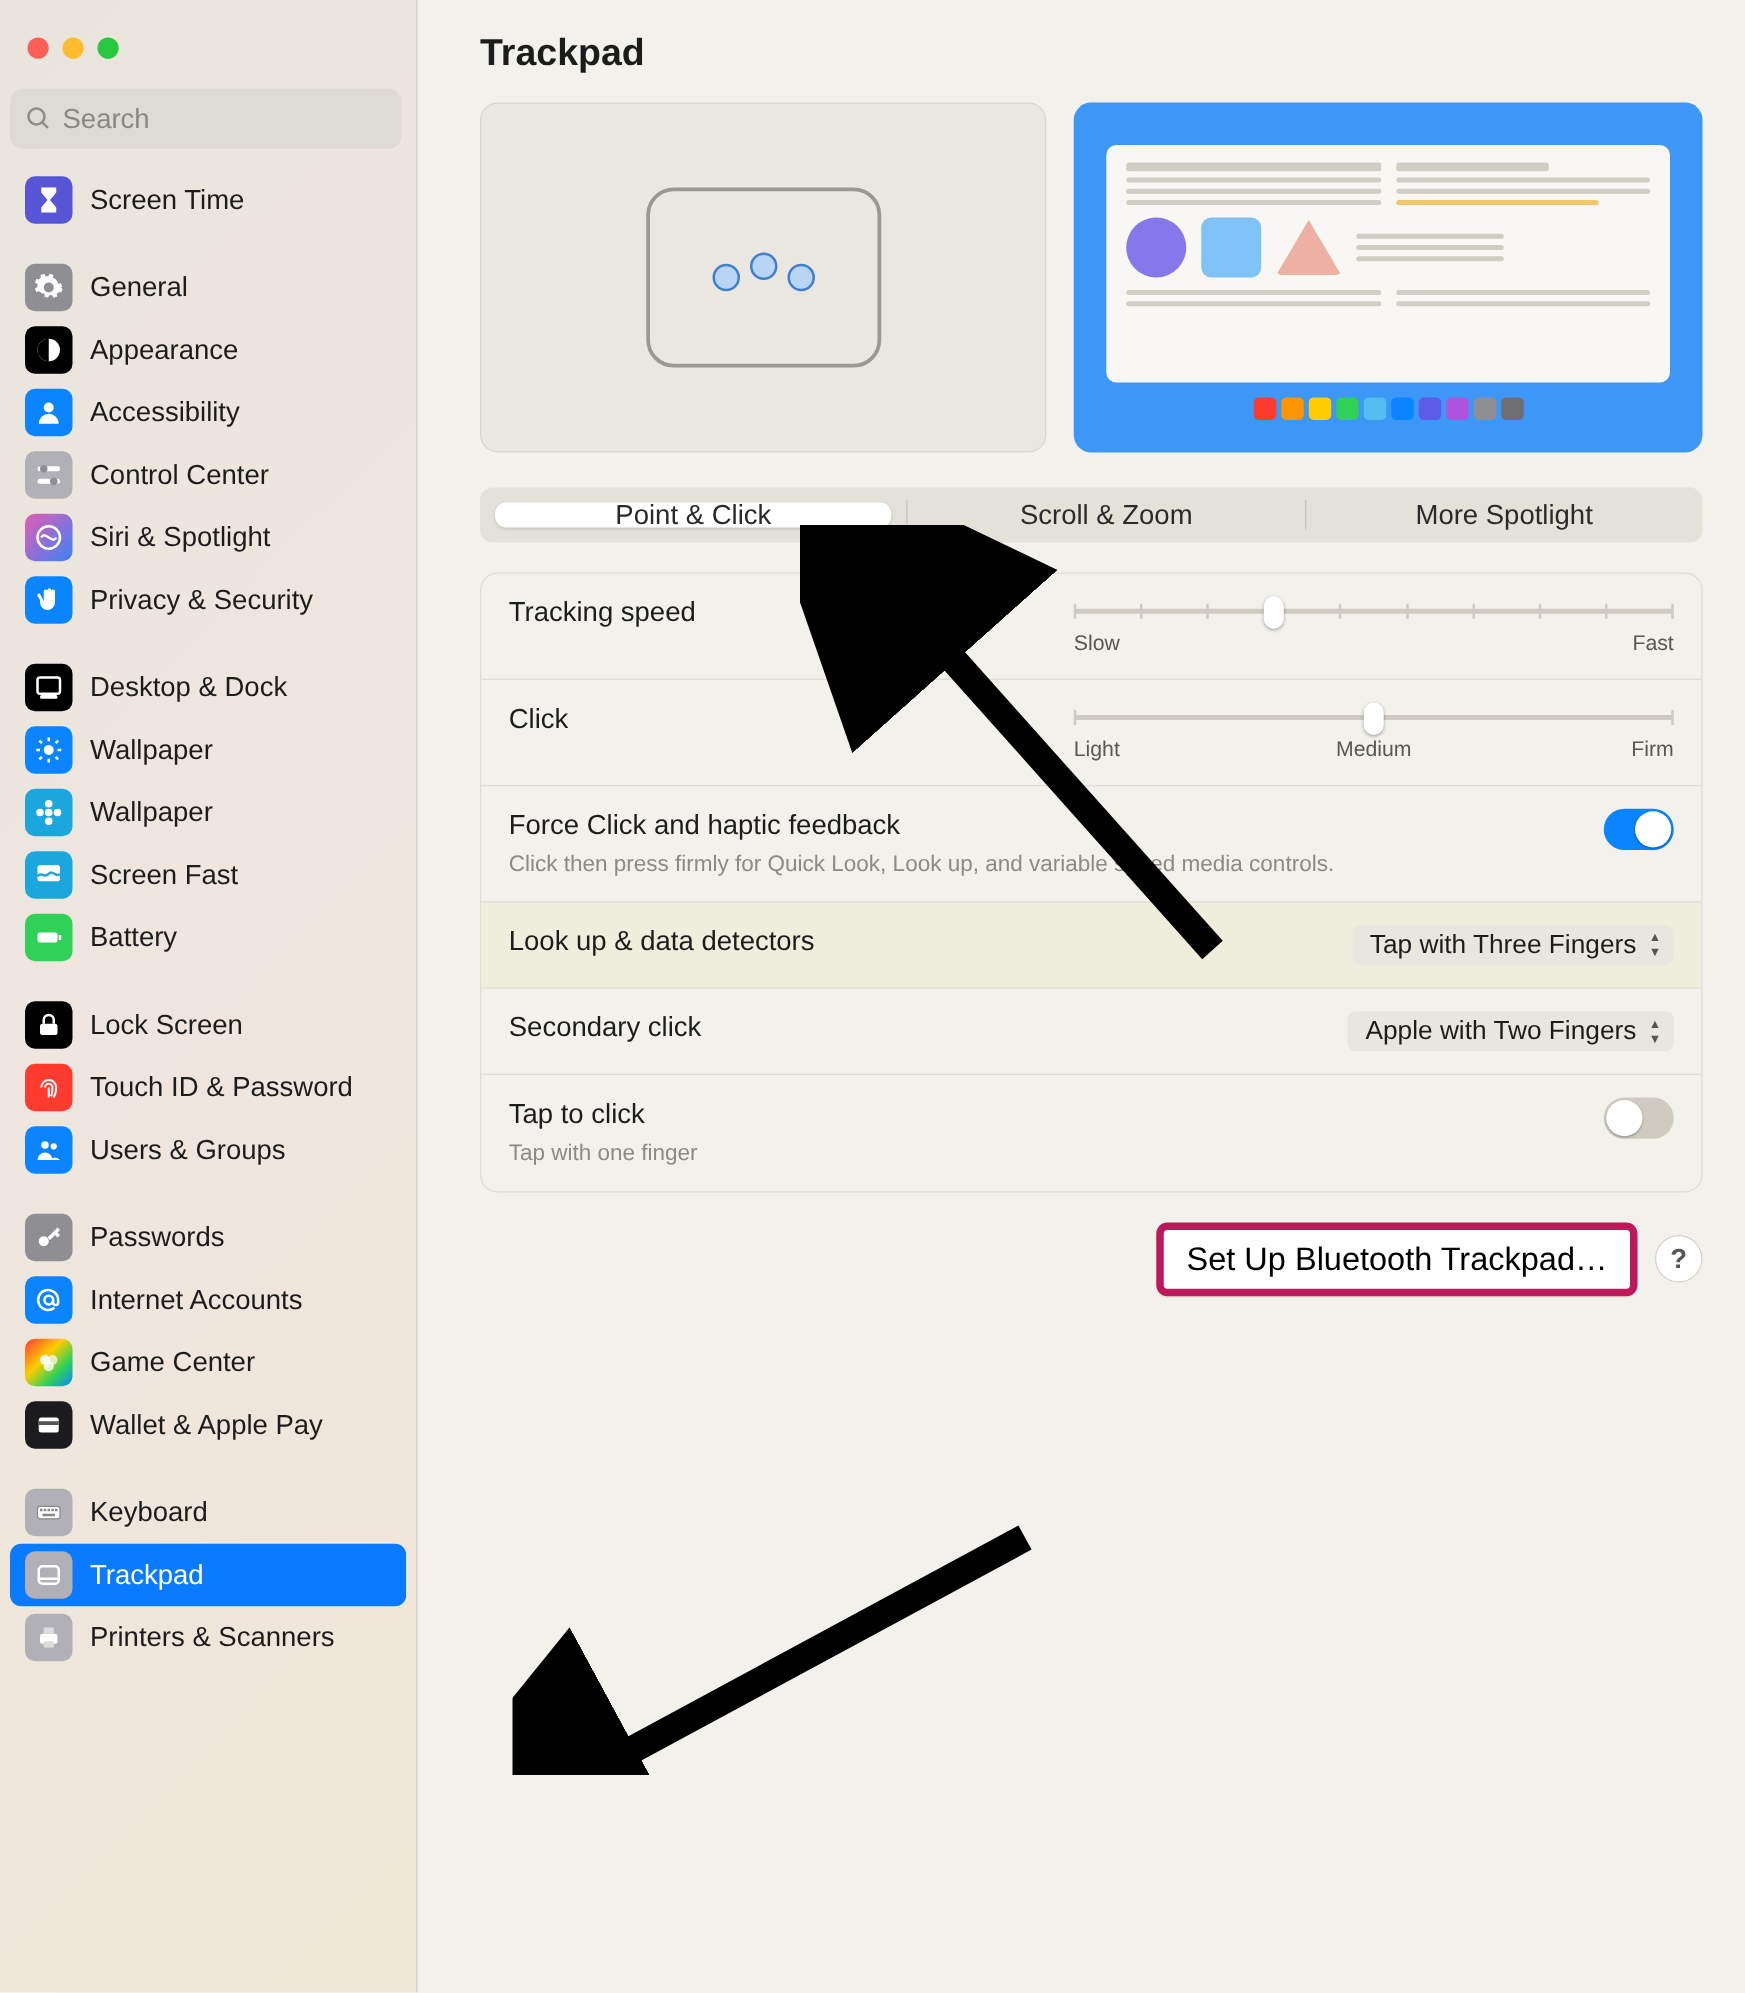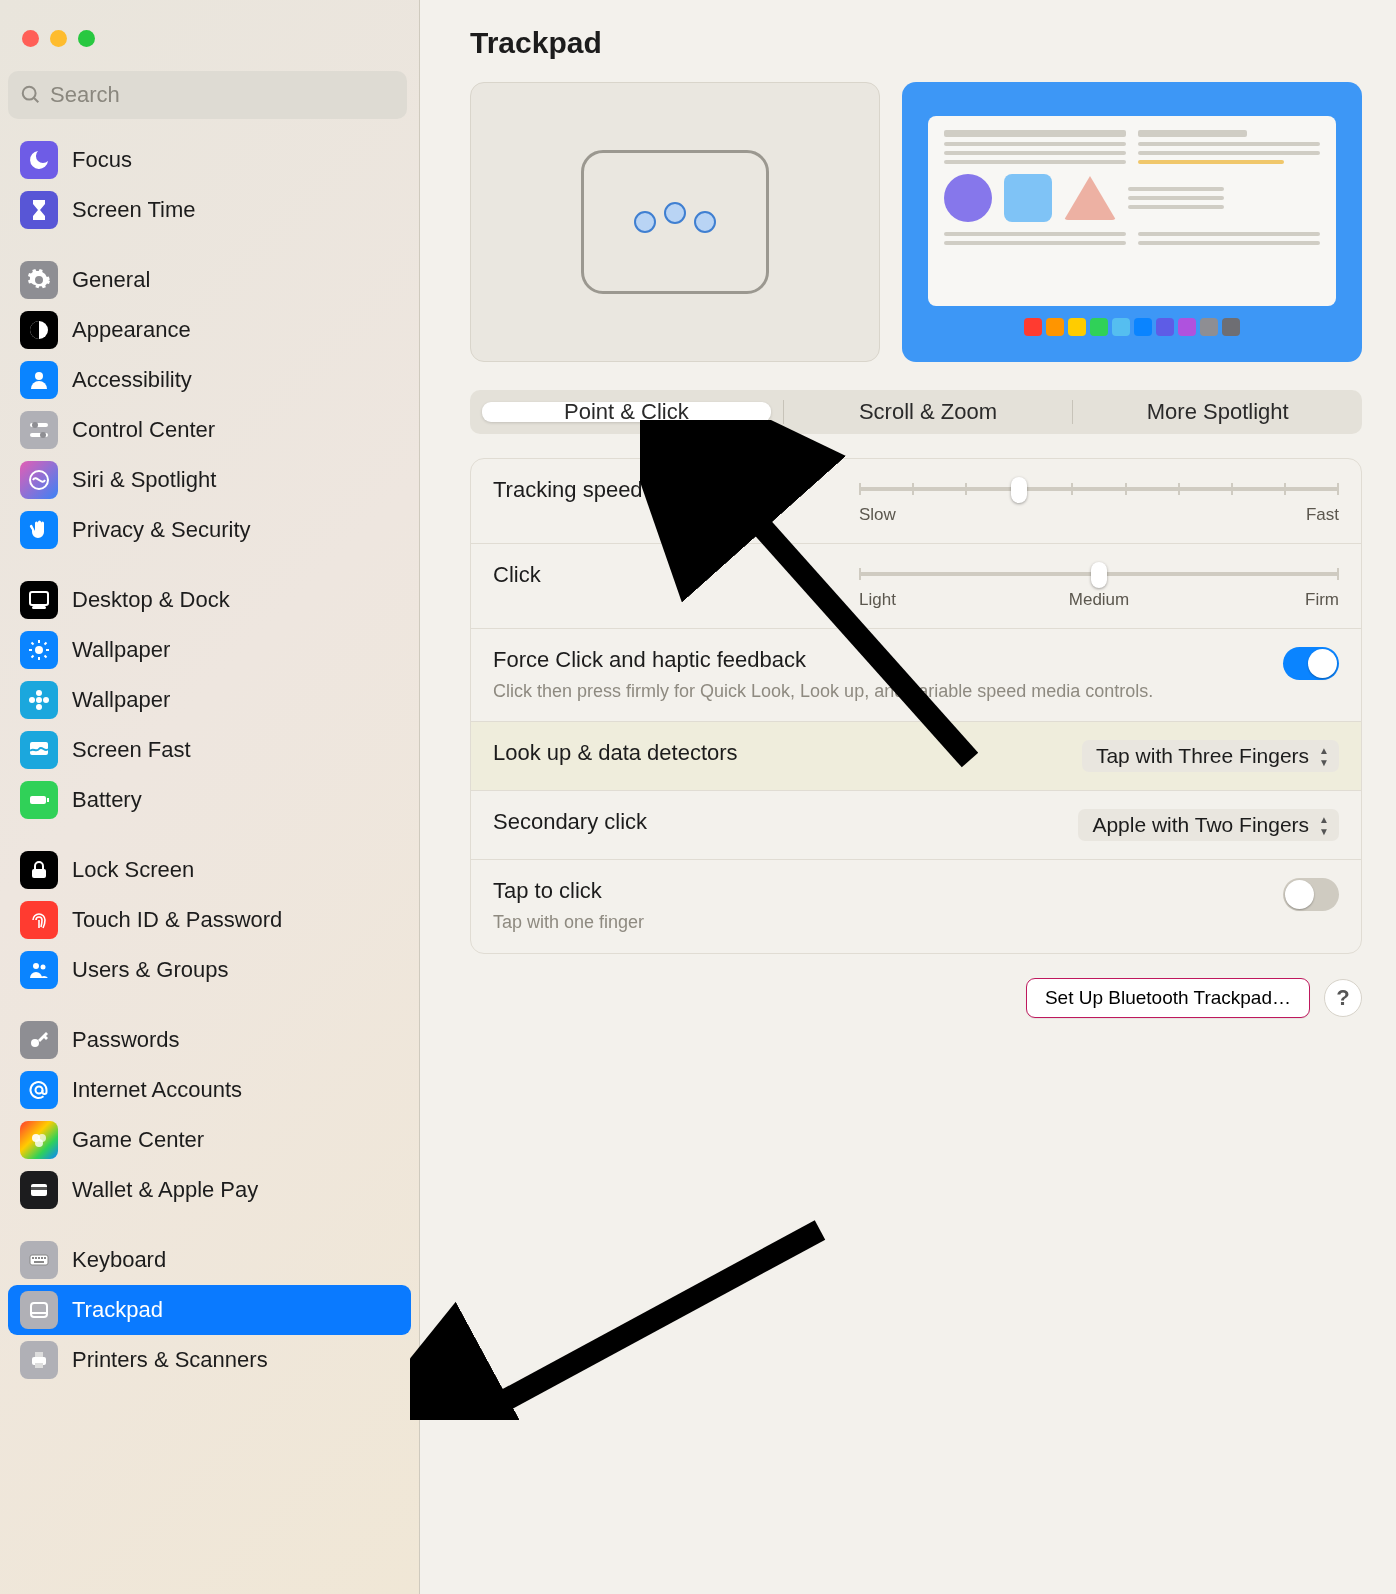--- a/index.html
+++ b/index.html
@@ -10,21 +10,21 @@
     height: 1594px;
     display: flex;
     overflow: hidden;
     position: relative;
     font-size: 18px;
     color: #1c1c1c;
   }
 
   
   .sidebar {
-    width: 420px;
+    width: 334px;
     height: 100%;
     background: linear-gradient(135deg,#e9e5dc 0%, #eee6df 45%, #f0e7d6 100%);
     border-right: 1px solid #cfcabe;
     display: flex;
     flex-direction: column;
     padding: 12px 8px 8px 8px;
     position: relative;
   }
   .traffic-lights { display:flex; gap:11px; padding: 18px 14px 20px 14px;}
   .traffic-lights span{ width:17px; height:17px; border-radius:50%; display:block;}
@@ -204,22 +204,22 @@
   .dd-arrows{display:inline-flex;flex-direction:column;gap:1px;font-size:10px;color:#555;}
   .dd-arrows::before{content:"▲";}
   .dd-arrows::after{content:"▼";}
 
   
   .footer{
     display:flex;justify-content:flex-end;align-items:center;gap:14px;
     margin-top:24px;
   }
   .btn{
-    background:#fff;border:1px solid #be185d;border-radius:9px;
-    padding:8px 18px;font-size:19px;box-shadow:0 1px 1px rgba(0,0,0,.06);
+    background:#fff;border:6px solid #be185d;border-radius:9px;
+    padding:8px 18px;font-size:26px;box-shadow:0 1px 1px rgba(0,0,0,.06);
   }
   .help-btn{
     width:38px;height:38px;border-radius:50%;background:#fff;border:1px solid #d7d3ca;
     display:flex;align-items:center;justify-content:center;font-size:22px;font-weight:600;color:#555;
   }
 
   
   .arrow{
     position:absolute;pointer-events:none;
   }
@@ -236,28 +236,20 @@
 
   <div class="search-wrap">
     <svg viewBox="0 0 24 24" fill="none" stroke="#6f6c64" stroke-width="2.2">
         <circle cx="10" cy="10" r="7"></circle>
         <line x1="20" y1="20" x2="15" y2="15"></line>
       </svg>
     <input type="text" placeholder="Search" style="">
   </div>
 
   <ul class="nav-list" id="nav-list">
-      <li class="nav-item">
-        <span class="nav-icon bg-purple">
-          <svg viewBox="0 0 24 24" fill="#fff">
-            <path d="M21 13a9 9 0 1 1-10-10 7 7 0 0 0 10 10z"></path>
-          </svg>
-        </span>
-        <span class="nav-label">Focus</span>
-      </li>
       <li class="nav-item">
         <span class="nav-icon bg-indigo">
           <svg viewBox="0 0 24 24" fill="#fff">
             <path d="M6 2h12v4l-5 6 5 6v4H6v-4l5-6-5-6z"></path>
           </svg>
         </span>
         <span class="nav-label">Screen Time</span>
       </li>
       <li class="nav-gap"></li>
       <li class="nav-item">

